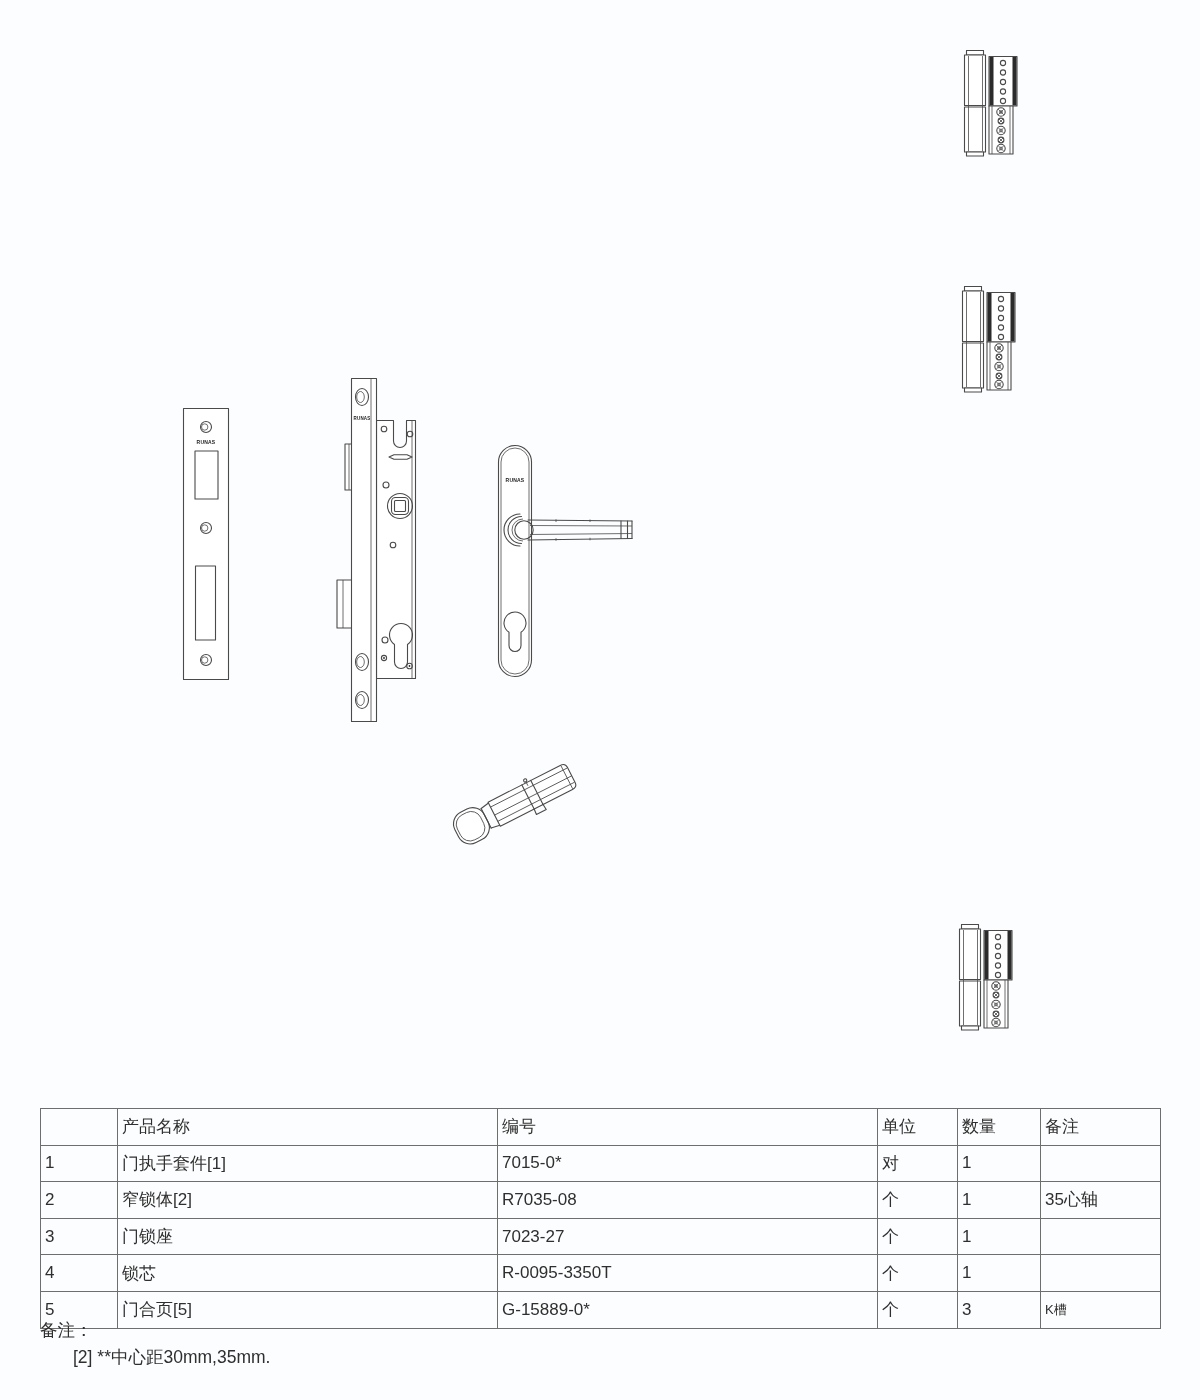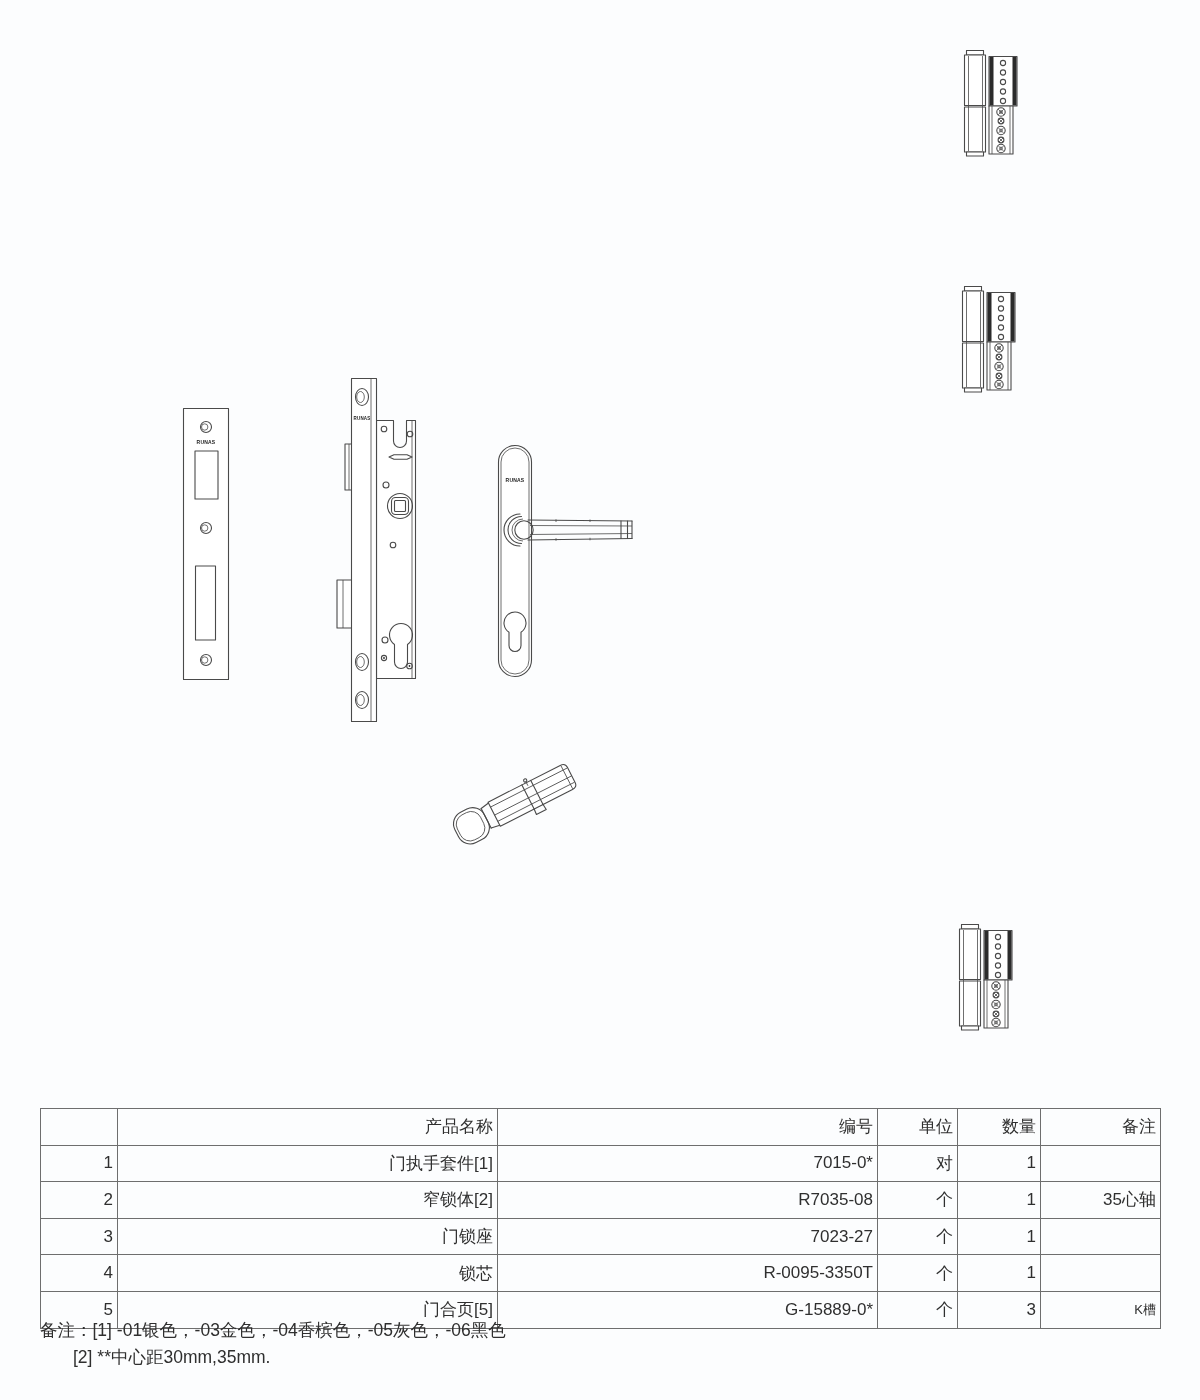--- a/index.html
+++ b/index.html
@@ -14,21 +14,21 @@
   .canvas{position:relative;width:1200px;height:1400px;background:var(--bg);overflow:hidden;}
   .drawing{position:absolute;}
   .drawing svg, svg.drawing{display:block;}
   svg .ln{fill:none;stroke:var(--line);stroke-width:1.1;stroke-linejoin:round;stroke-linecap:round;}
   svg .thin{fill:none;stroke:var(--line);stroke-width:0.8;}
   svg .fillw{fill:#fff;stroke:var(--line);stroke-width:1.1;stroke-linejoin:round;}
   svg .dk{fill:var(--dark);stroke:none;}
   svg .brand-txt{font-family:"Liberation Sans",sans-serif;font-size:5px;font-weight:bold;fill:#222;letter-spacing:0.2px;}
   
   table.parts{position:absolute;left:40px;top:1108px;width:1120px;border-collapse:collapse;table-layout:fixed;font-size:17px;color:var(--text);}
-  table.parts th,table.parts td{border:1px solid var(--tborder);height:35.6px;text-align:right;vertical-align:middle;font-weight:normal;padding:0 4px;overflow:hidden;white-space:nowrap;}
+  table.parts th,table.parts td{border:1px solid var(--tborder);height:35.6px;text-align:left;vertical-align:middle;font-weight:normal;padding:0 4px;overflow:hidden;white-space:nowrap;}
   table.parts td.small-note{font-size:13px;}
   
   .notes{position:absolute;left:40px;top:1317px;font-size:17.5px;line-height:27px;color:var(--text);}
   .notes .row{display:flex;}
   .notes .lbl{white-space:pre;}
   .notes .indent{margin-left:33px;}
 </style>
 </head>
 <body>
 
@@ -247,18 +247,17 @@
         <td>个</td>
         <td>3</td>
         <td class="small-note">K槽</td>
       </tr>
     </tbody>
   </table>
 
   <div class="notes">
     <div class="row">
       <span class="lbl">备注：</span>
-      <span>[1] -01银色，-03金色，-04香槟色，-05灰色，-06黑色</span>
     </div>
     <div class="indent">[2] **中心距30mm,35mm.</div>
   </div>
 
 </div>
 
 </body></html>

